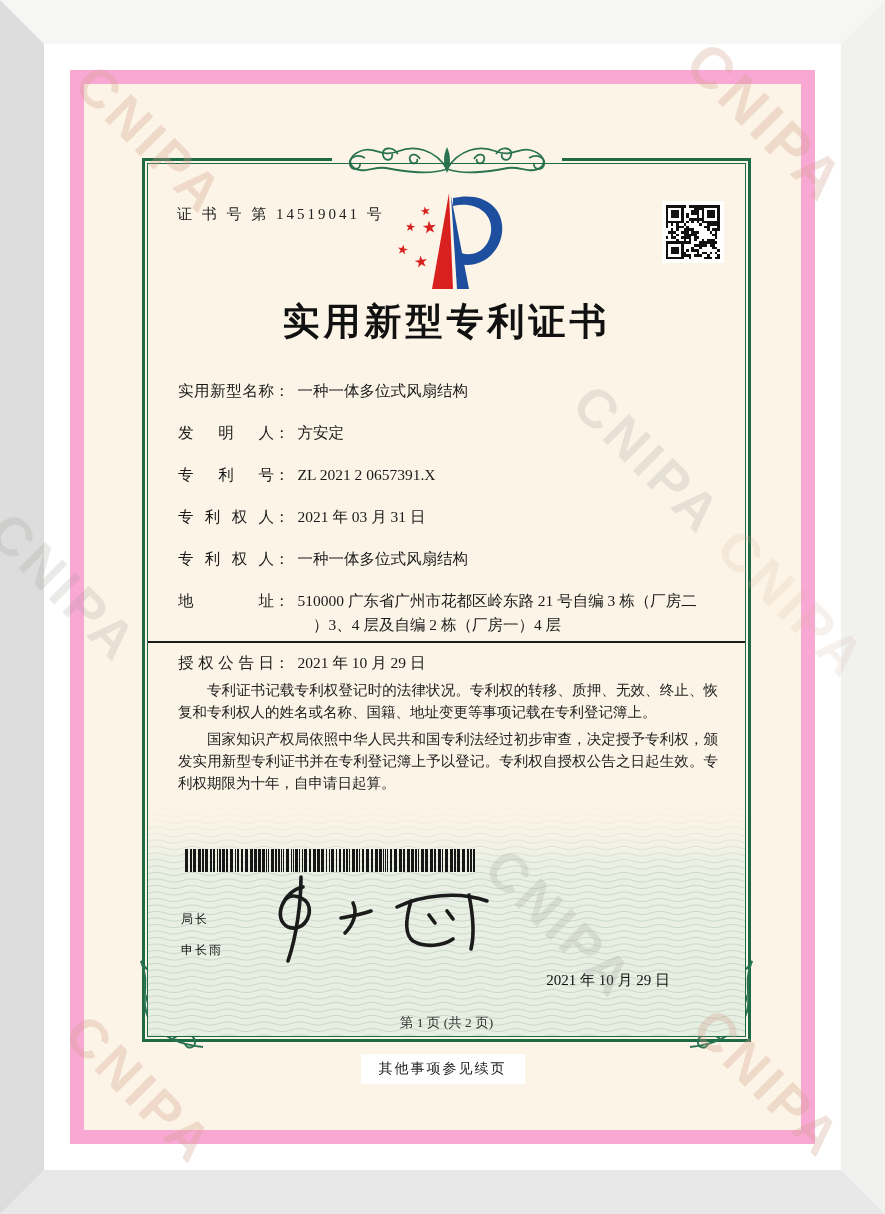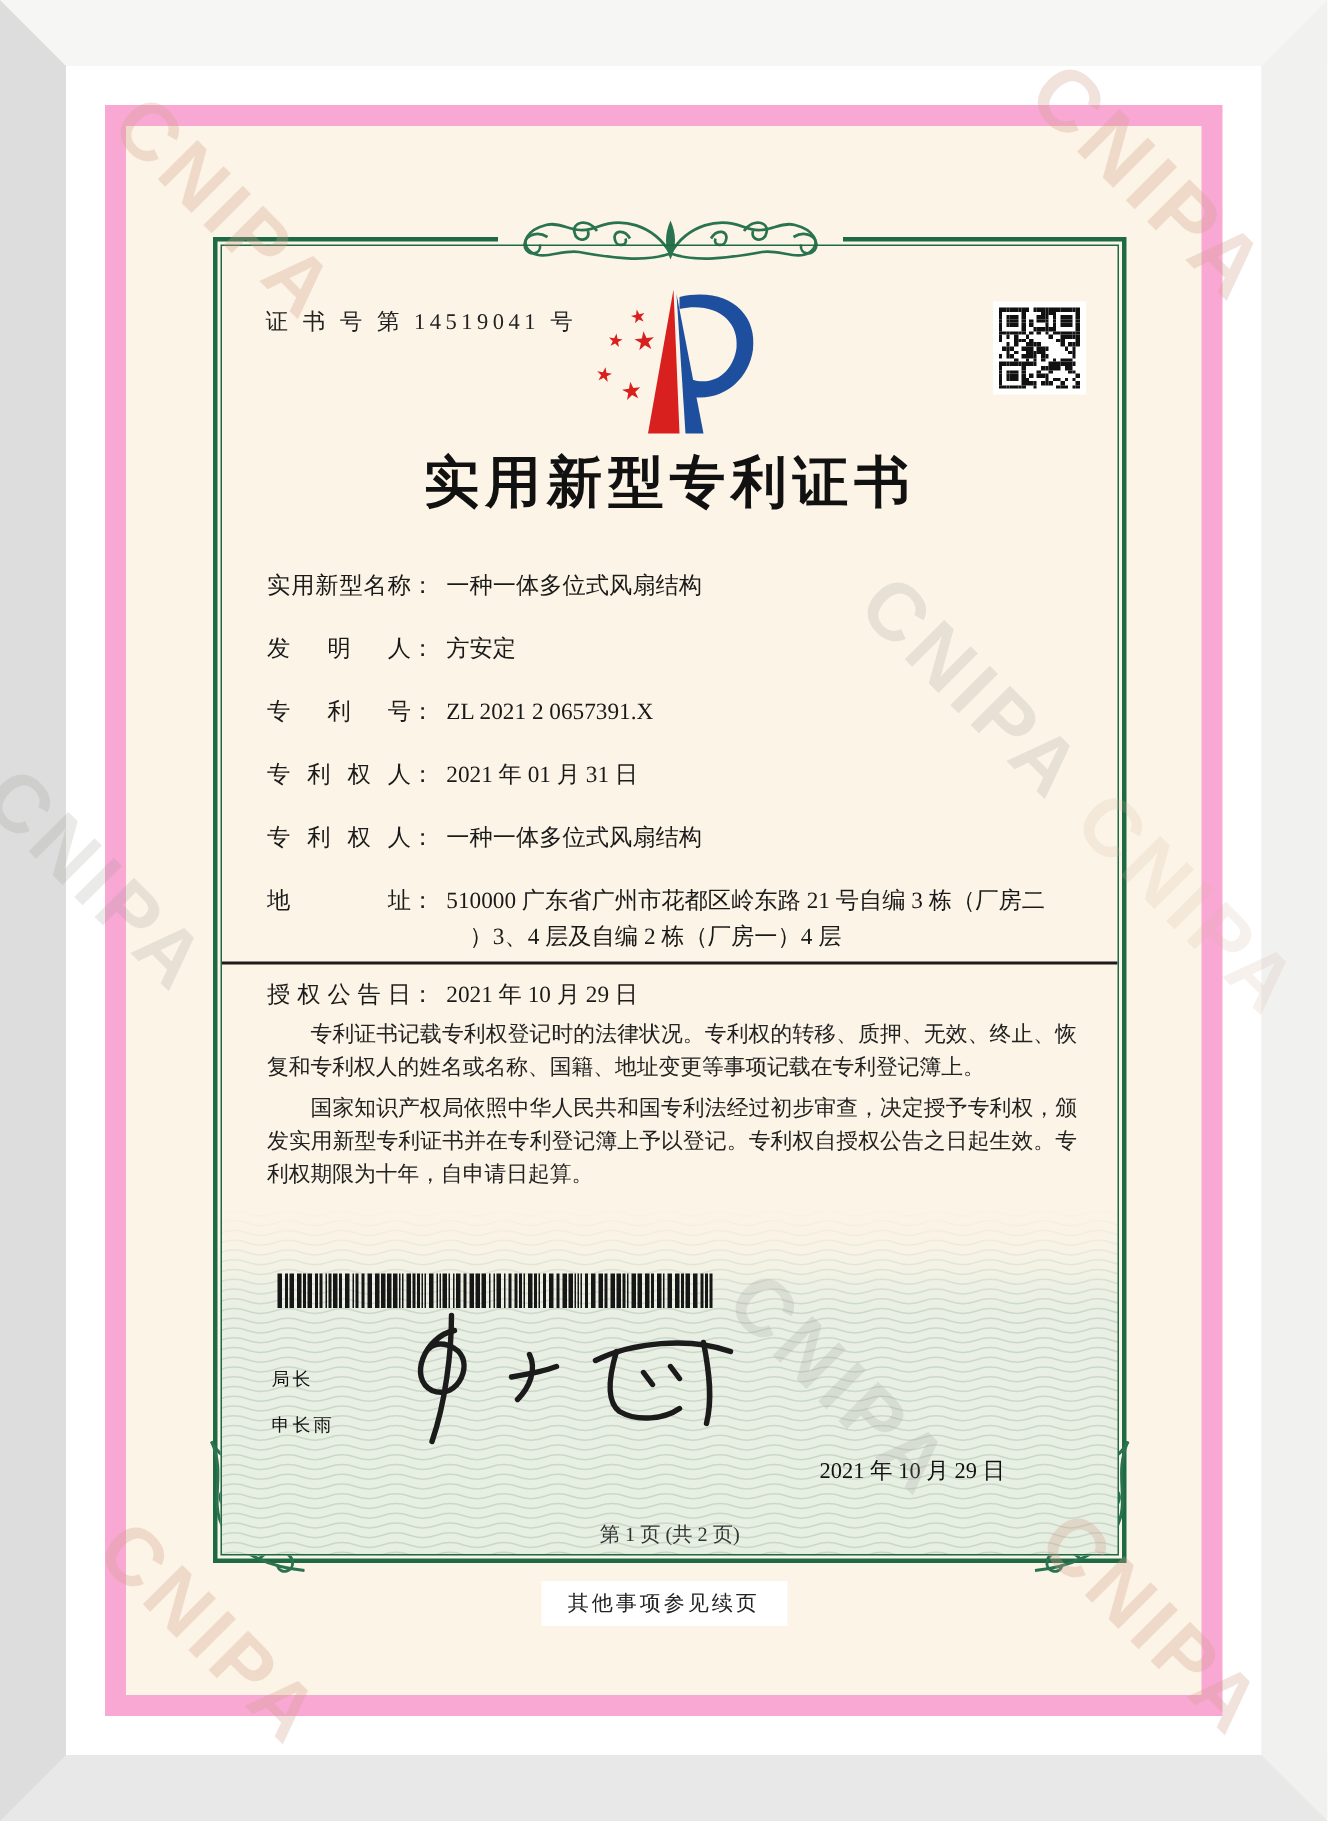--- a/index.html
+++ b/index.html
@@ -638,21 +638,21 @@
             <div class="row">
               <span class="lab">实用新型名称</span><span class="colon">：</span><span class="val">一种一体多位式风扇结构</span>
             </div>
             <div class="row">
               <span class="lab">发明人</span><span class="colon">：</span><span class="val">方安定</span>
             </div>
             <div class="row">
               <span class="lab">专利号</span><span class="colon">：</span><span class="val">ZL 2021 2 0657391.X</span>
             </div>
             <div class="row">
-              <span class="lab">专利权人</span><span class="colon">：</span><span class="val">2021 年 01 月 31 日</span>
+              <span class="lab">专利权人</span><span class="colon">：</span><span class="val">2021 年 03 月 31 日</span>
             </div>
             <div class="row">
               <span class="lab">专利权人</span><span class="colon">：</span><span class="val">一种一体多位式风扇结构</span>
             </div>
             <div class="row addr">
               <span class="lab">地址</span><span class="colon">：</span><span class="val">510000 广东省广州市花都区岭东路 21 号自编 3 栋（厂房二</span>
               <div class="addr2">）3、4 层及自编 2 栋（厂房一）4 层</div>
             </div>
           </div>
 

